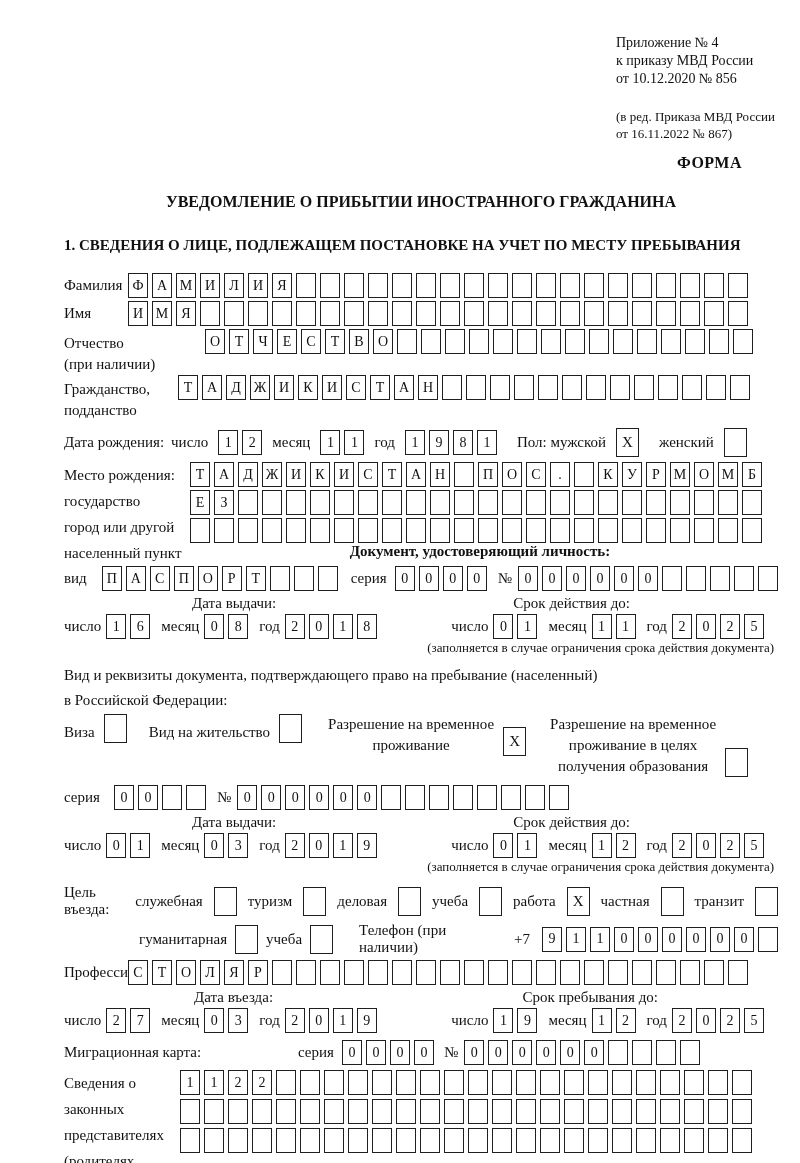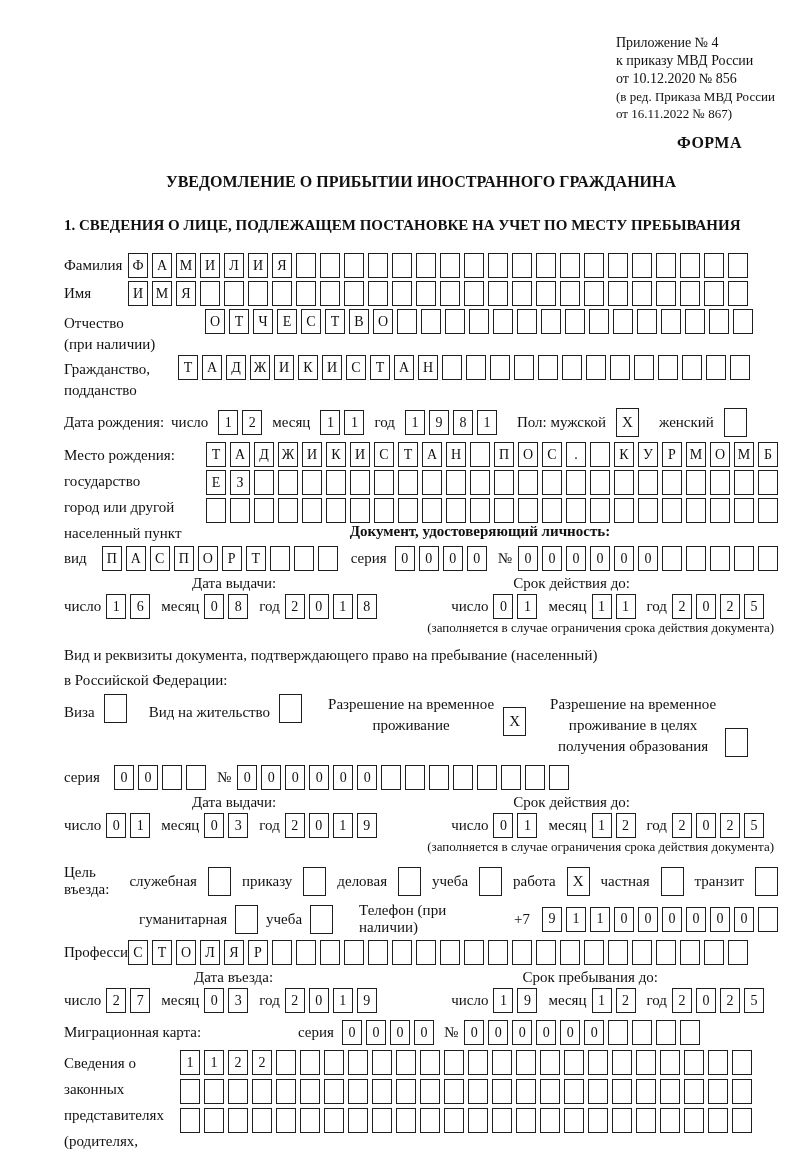--- a/index.html
+++ b/index.html
@@ -6,21 +6,21 @@
   html,body { background:#fff; }
   body {
     width:800px; height:1163px; overflow:hidden;
     font-family:"Liberation Serif", serif; color:#111;
     position:relative;
   }
   .page { padding:34px 22px 0 64px; }
 
   
   .appendix { margin-left:552px; font-size:14px; line-height:18px; }
-  .appendix .sub { font-size:13px; line-height:17px; margin-top:0; }
+  .appendix .sub { font-size:13px; line-height:17px; margin-top:20px; }
   .forma { text-align:right; padding-right:36px; font-weight:bold; font-size:16px; margin-top:12px; letter-spacing:.5px; }
 
   
   .title { text-align:center; font-weight:bold; font-size:16px; line-height:23px; margin-top:18px; }
   .blank-line { display:inline-block; width:56px; border-bottom:2px solid #333; margin-left:10px; }
 
   .sec-heading { font-weight:bold; font-size:15px; margin-top:24px; }
 
   
   .cellrow { display:flex; gap:4px; }
@@ -40,21 +40,21 @@
   .r-firstname { margin-top:3px; }
   .r-patronymic { margin-top:3px; }
   .r-patronymic .lbl { width:141px; line-height:21px; }
   .r-citizenship { margin-top:0px; }
   .r-citizenship .lbl { width:114px; line-height:21px; }
 
   .r-birthdate { margin-top:7px; align-items:center; gap:7px; }
   .r-birthdate .cellrow { margin:0 3px; }
   .gap-l { margin-left:10px; }
 
-  .r-birthplace { margin-top:5px;justify-content:space-between; }
+  .r-birthplace { margin-top:5px; }
   .bp-labels { width:126px; line-height:26px; font-size:15px; }
   .bp-cells .cellrow { margin-bottom:3px; }
 
   .center-heading { font-weight:bold; font-size:15px; text-align:center; margin-left:126px; width:580px; margin-top:-23px; }
 
   .r-doc { margin-top:6px; align-items:center; }
   .r-doc .lbl { width:62px; padding-top:0; }
   .r-doc .mid-lbl { margin:0 8px 0 13px; }
   .r-doc .num-lbl { margin:0 6px 0 11px; }
 
@@ -564,21 +564,21 @@
     </span>
   </div>
   <div class="note-right">(заполняется в случае ограничения срока действия документа)</div>
 
   <div class="row r-purpose">
     <span>Цель въезда:</span>
     <span>служебная</span>
     <span class="cellrow checkbox-cell">
         <span class="cell"></span>
       </span>
-    <span>приказу</span>
+    <span>туризм</span>
     <span class="cellrow checkbox-cell">
         <span class="cell"></span>
       </span>
     <span>деловая</span>
     <span class="cellrow checkbox-cell">
         <span class="cell"></span>
       </span>
     <span>учеба</span>
     <span class="cellrow checkbox-cell">
         <span class="cell"></span>

